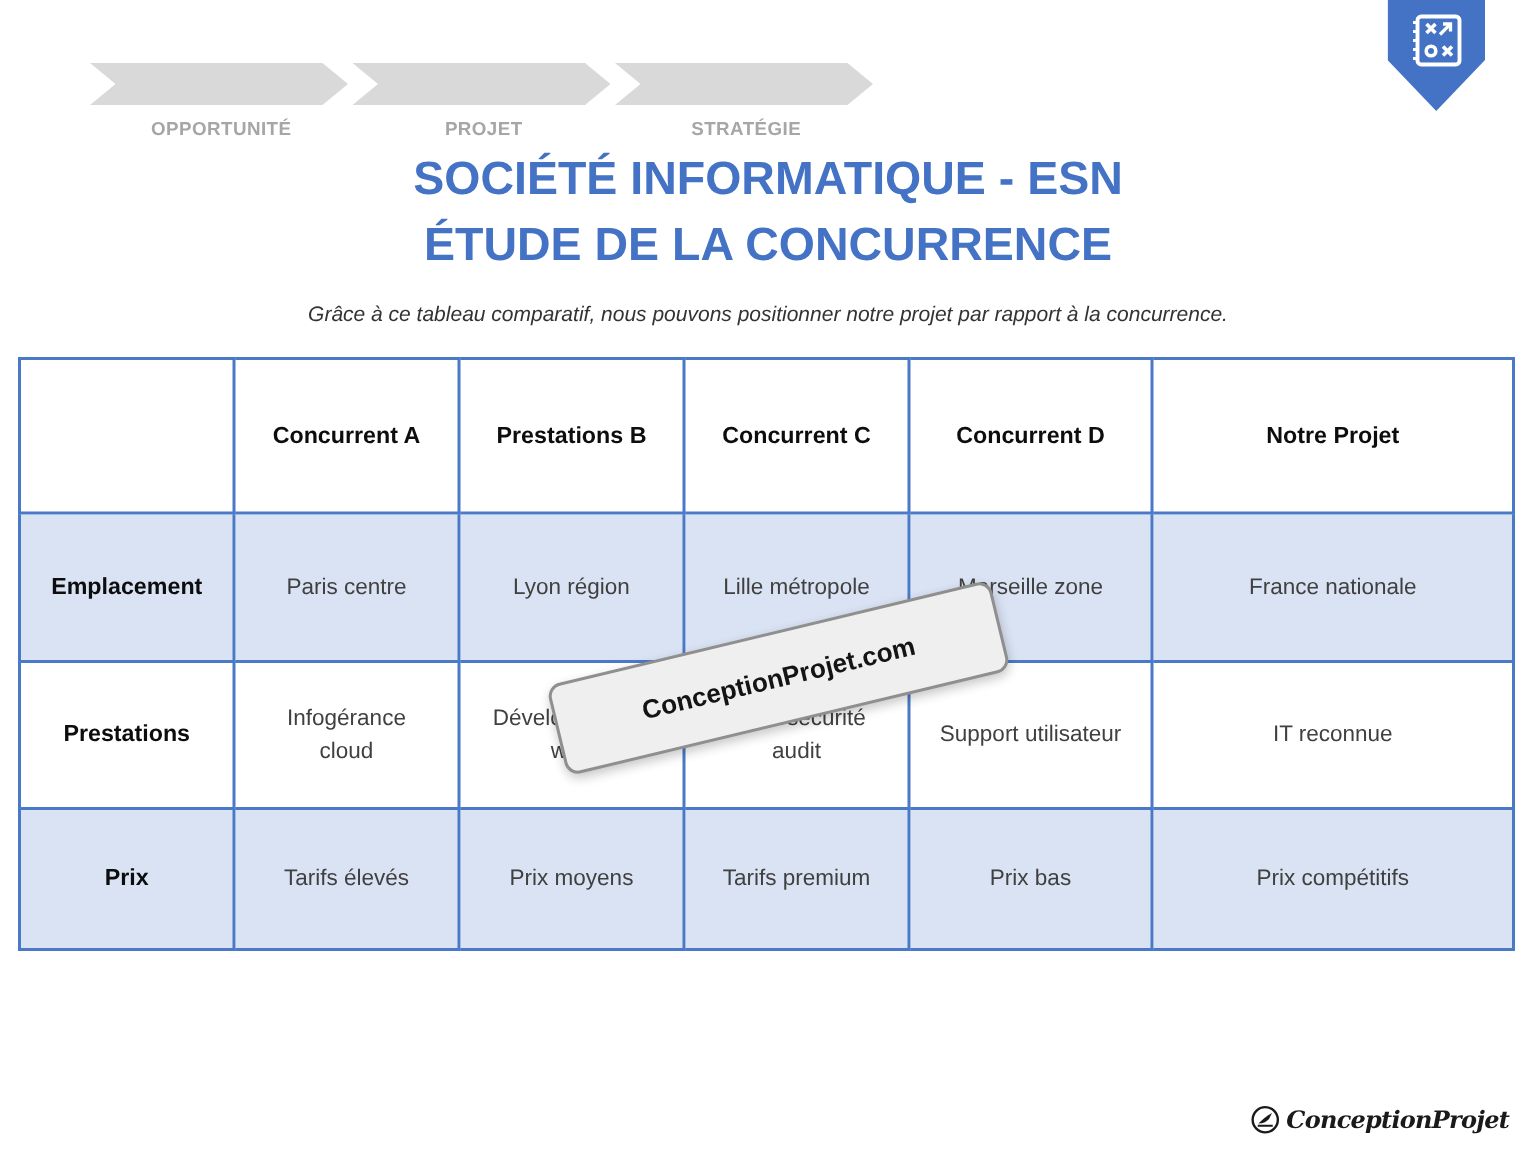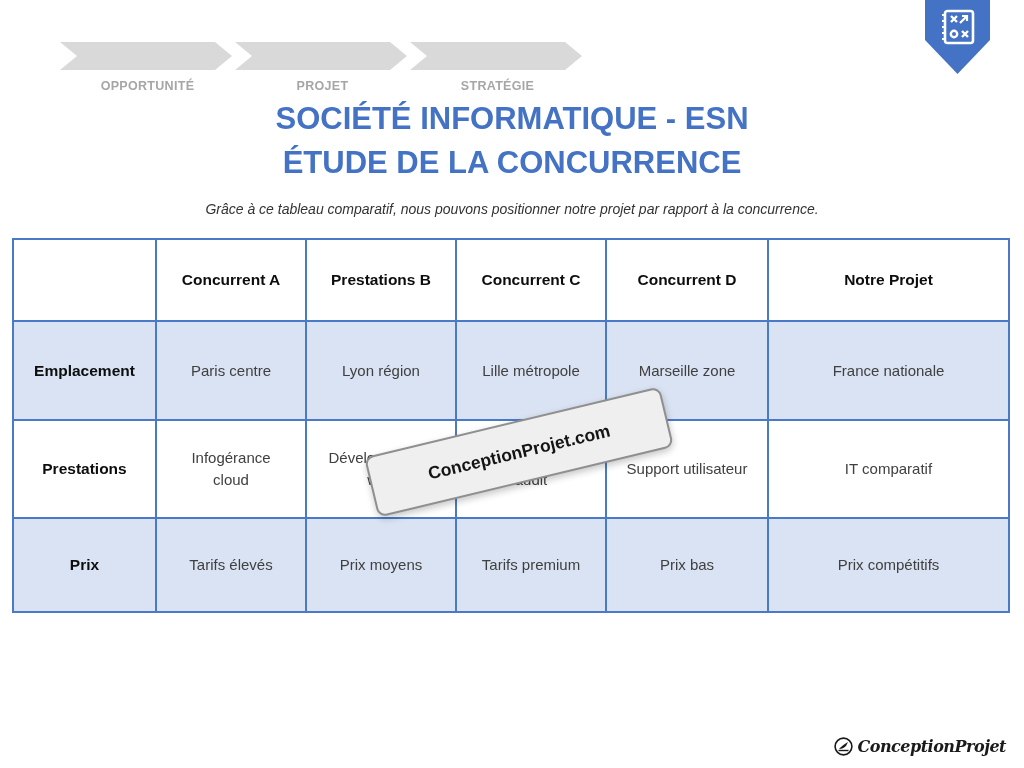--- a/index.html
+++ b/index.html
@@ -117,21 +117,21 @@
 <table class="cmp">
   <colgroup>
     <col style="width:143px">
       <col style="width:150px">
       <col style="width:150px">
     <col style="width:150px">
       <col style="width:162px">
       <col style="width:241px">
   </colgroup>
   <tbody>
-      <tr style="height:82px">
+      <tr style="height:103px">
     <th></th>
     <th>Concurrent A</th>
     <th>Prestations B</th>
     <th>Concurrent C</th>
     <th>Concurrent D</th>
     <th>Notre Projet</th>
   </tr>
   <tr class="alt" style="height:99px">
     <td class="row-label">Emplacement</td>
     <td class="cell">Paris centre</td>
@@ -139,21 +139,21 @@
     <td class="cell">Lille métropole</td>
     <td class="cell">Marseille zone</td>
     <td class="cell">France nationale</td>
   </tr>
   <tr class="plain" style="height:98px">
     <td class="row-label">Prestations</td>
     <td class="cell">Infogérance cloud</td>
     <td class="cell">Développement web</td>
     <td class="cell">Cybersécurité audit</td>
     <td class="cell">Support utilisateur</td>
-    <td class="cell">IT comparatif</td>
+    <td class="cell">IT reconnue</td>
   </tr>
   <tr class="alt" style="height:94px">
     <td class="row-label">Prix</td>
     <td class="cell">Tarifs élevés</td>
     <td class="cell">Prix moyens</td>
     <td class="cell">Tarifs premium</td>
     <td class="cell">Prix bas</td>
     <td class="cell">Prix compétitifs</td>
   </tr>
 </tbody>

